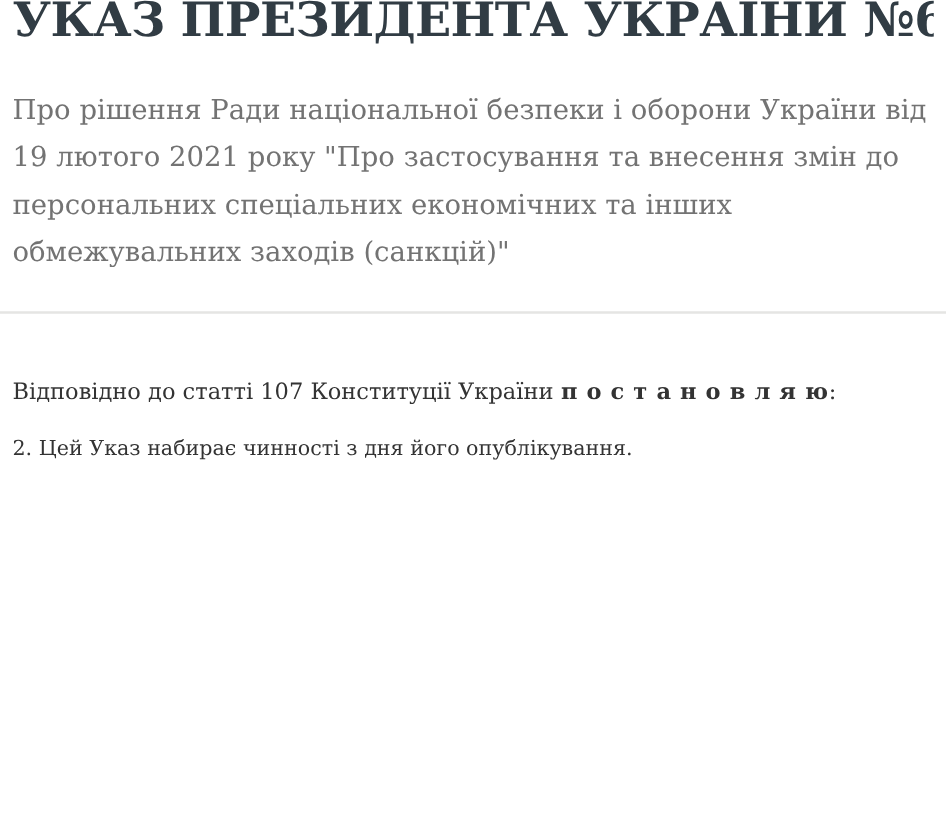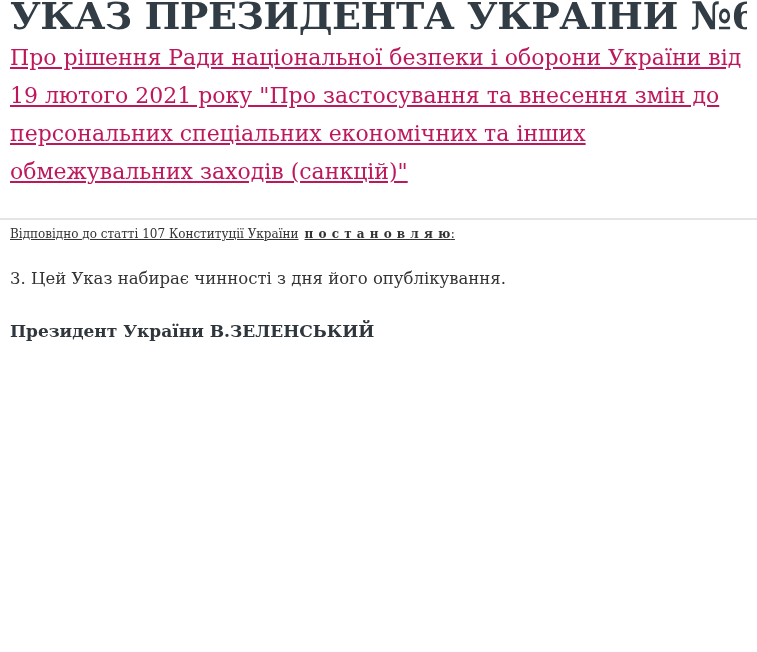--- a/index.html
+++ b/index.html
@@ -20,36 +20,36 @@
     font-size: 38px;
     line-height: 46px;
     font-weight: 600;
     letter-spacing: -0.5px;
     color: #313c44;
     white-space: nowrap;
     margin-top: -7px;
     overflow: hidden;
   }
   .subtitle {
+    margin-top: 31px;
     font-size: 22px;
     line-height: 38px;
     font-weight: normal;
-    color: #be185d;
+    color: #737373;
     max-width: 742px;
-    text-decoration: underline;
   }
   .divider {
     border: none;
     border-top: 2px solid #e5e5e3;
     margin: 27px -10px 0 -10px;
   }
   .intro {
-    font-size: 12px;
+    margin-top: 49px;
+    font-size: 18px;
     line-height: 28px;
-    text-decoration: underline;
   }
   .intro .em {
     font-weight: bold;
     margin-left: 6px;
     letter-spacing: 0.5px;
   }
   .body-p {
     margin-top: 17px;
     font-size: 16.5px;
     line-height: 28px;
@@ -71,17 +71,16 @@
   <h1 class="title">УКАЗ ПРЕЗИДЕНТА УКРАЇНИ №64/2021</h1>
 
   <h2 class="subtitle">Про рішення Ради національної безпеки і оборони України від 19 лютого 2021 року "Про застосування та внесення змін до персональних спеціальних економічних та інших обмежувальних заходів (санкцій)"</h2>
 
   <hr class="divider">
 
   <p class="intro"><span>Відповідно до статті 107 Конституції України</span><span class="em">п о с т а н о в л я ю</span><span>:</span></p>
 
 
 
-  <p class="body-p">3. Цей Указ набирає чинності з дня його опублікування.</p>
+  <p class="body-p">2. Цей Указ набирає чинності з дня його опублікування.</p>
 
-  <p class="signature">Президент України В.ЗЕЛЕНСЬКИЙ</p>
 
 </main>
 
 </body></html>

